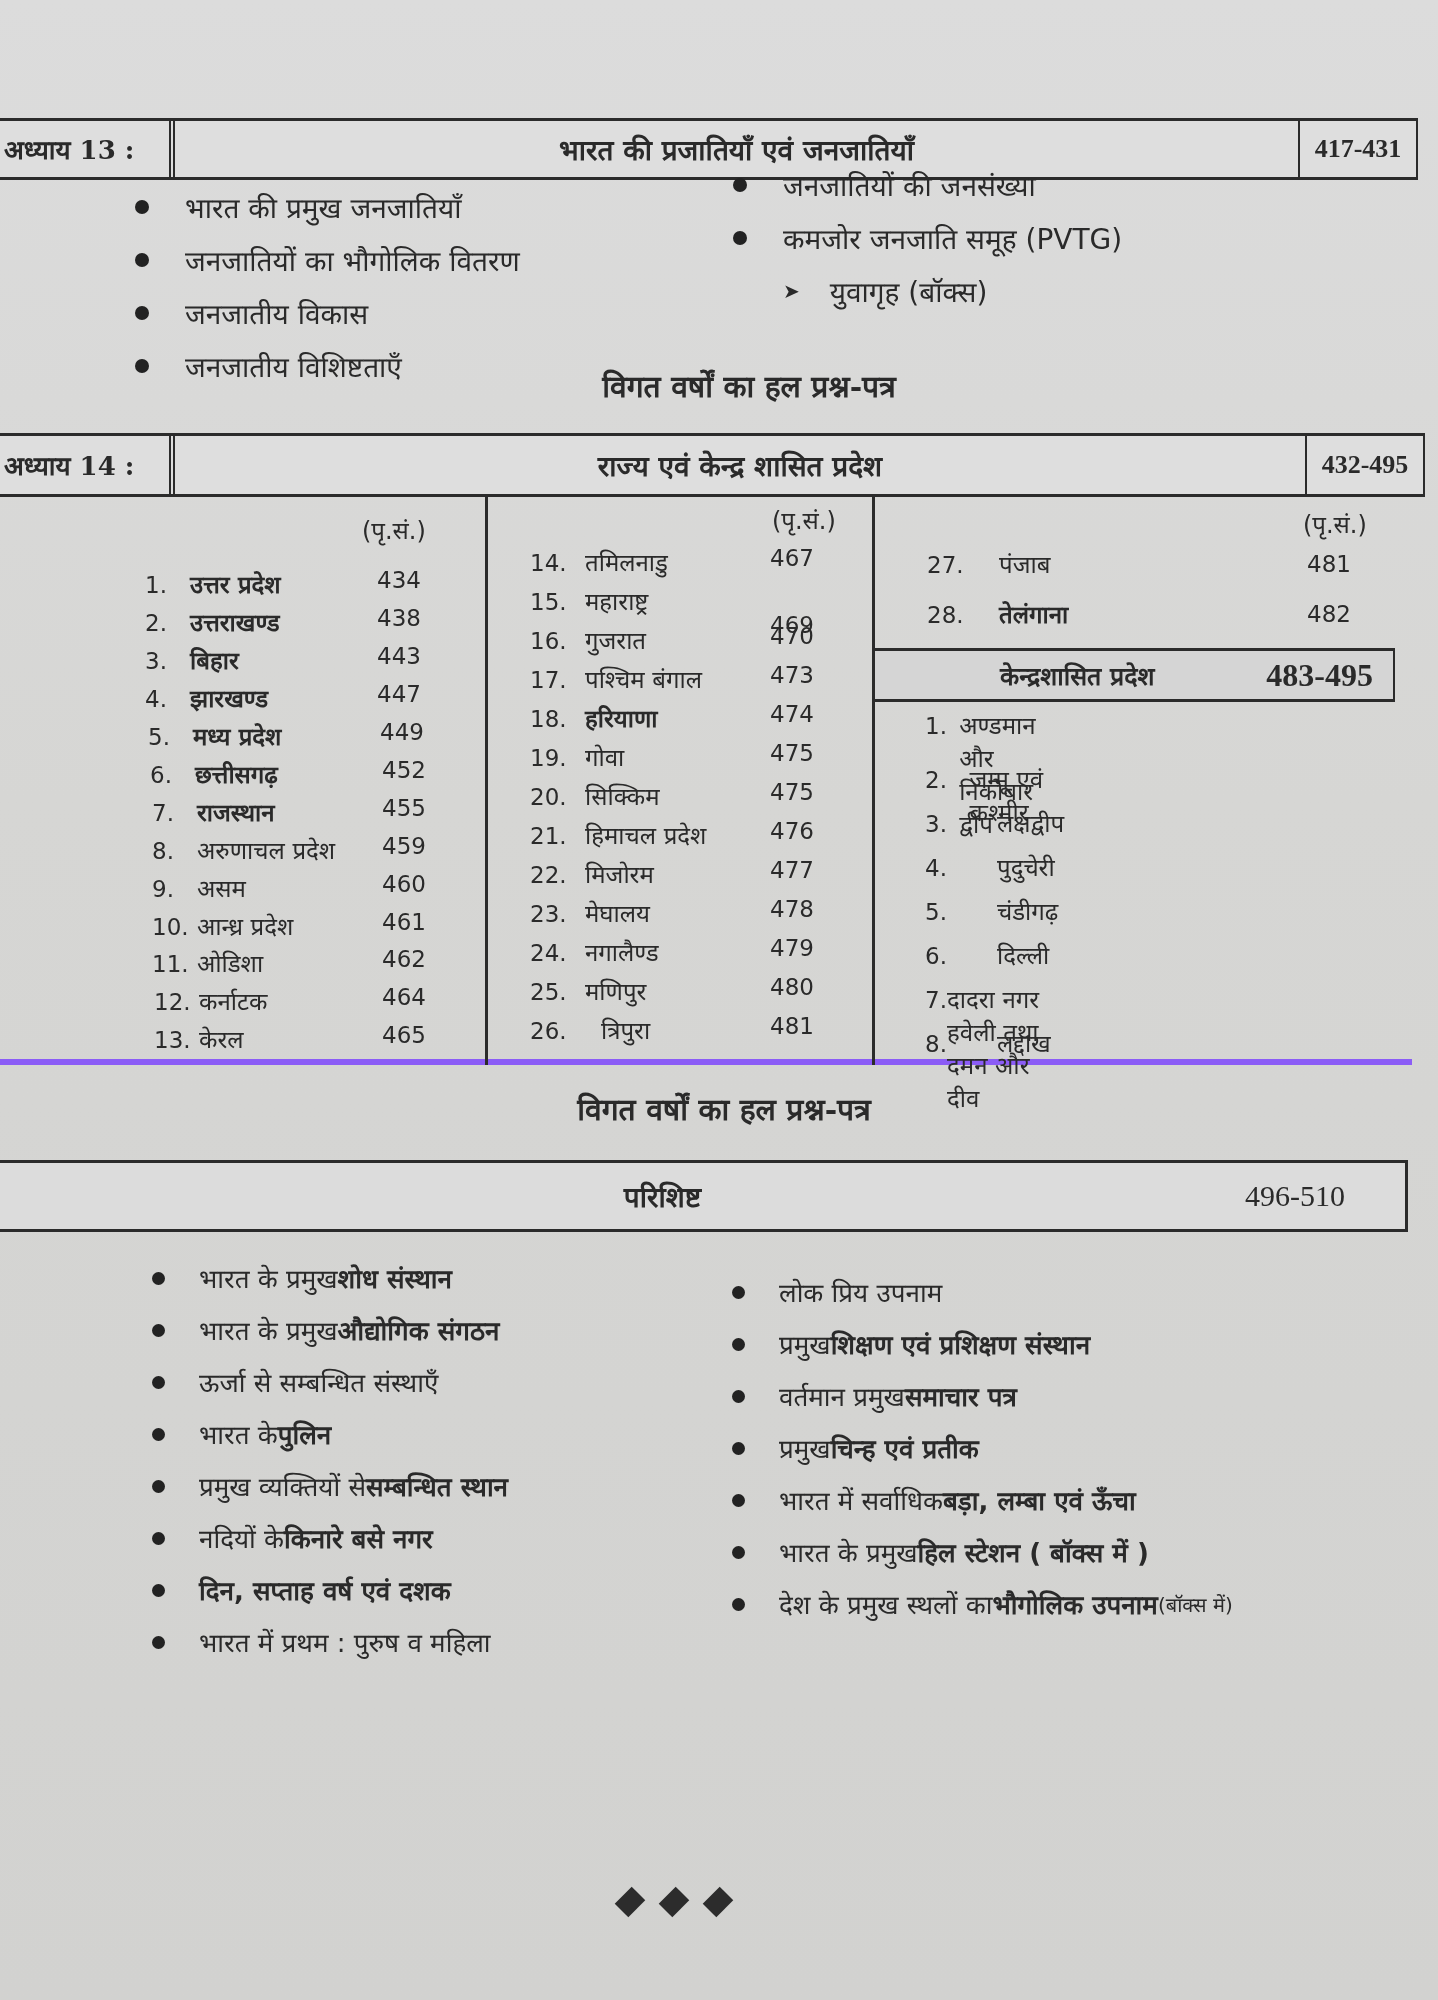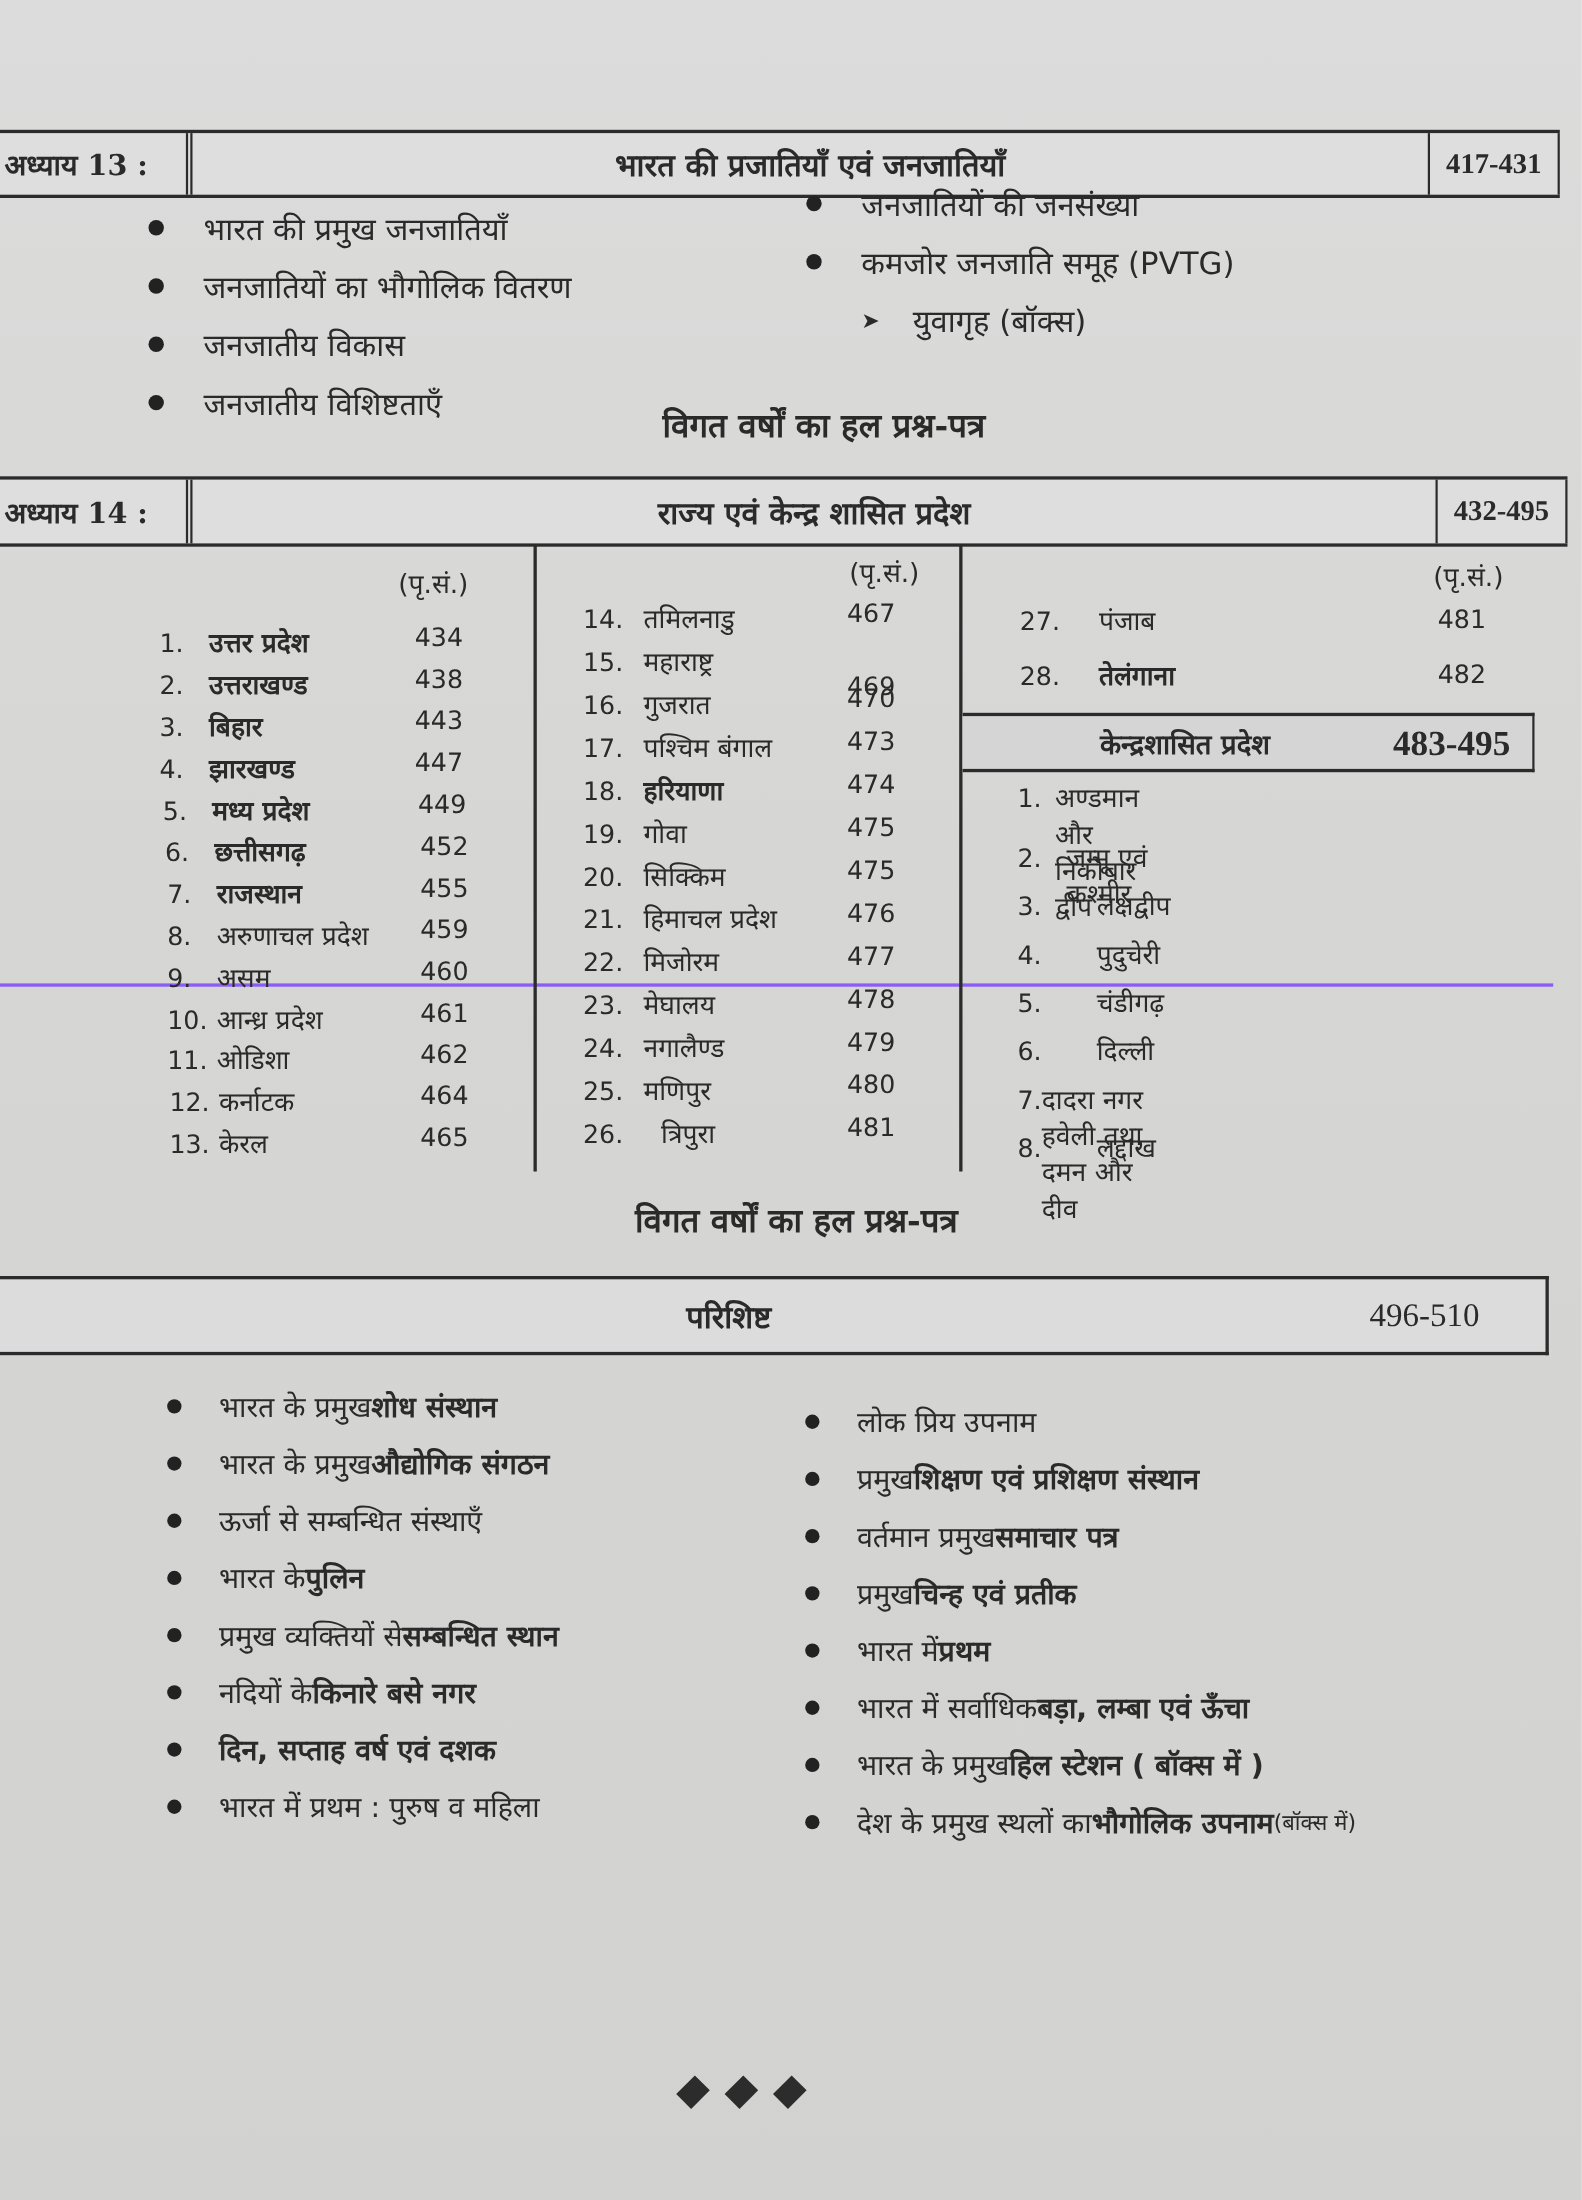--- a/index.html
+++ b/index.html
@@ -54,22 +54,22 @@
     .dot {
       width: 14px; height: 14px; border-radius: 50%;
       background: #222; margin-right: 36px; flex: none;
     }
     .arrow { font-size: 20px; margin: 0 30px 0 8px; }
     .section-heading {
       position: absolute; left: 0; width: 1438px; text-align: center;
       font-family: "DejaVu Serif", serif; font-weight: bold; font-size: 30px;
     }
     .states-table {
-      position: absolute; left: 0; top: 495px; width: 1412px; height: 402px;
-      border-bottom: 3px solid #8b5cf6;
+      position: absolute; left: 0; top: 495px; width: 1412px; height: 570px;
+      border-bottom: 6px solid #8b5cf6;
     }
     .col {
       position: absolute; top: 0; height: 570px;
     }
     .col.mid { border-left: 3px solid #2b2b2b; border-right: 3px solid #2b2b2b; }
     .ps-head {
       position: absolute; font-size: 24px; font-family: "DejaVu Sans", sans-serif;
     }
     .row {
       position: absolute; display: flex; align-items: baseline;
@@ -411,25 +411,20 @@
       <span>वर्तमान प्रमुख </span>
       <b class="em">समाचार पत्र</b>
     </li>
   <li>
       <span class="dot"></span>
       <span>प्रमुख </span>
       <b class="em">चिन्ह एवं प्रतीक</b>
     </li>
   <li>
       <span class="dot"></span>
-      <span>भारत में </span>
-      <b class="em">प्रथम</b>
-    </li>
-  <li>
-      <span class="dot"></span>
       <span>भारत में सर्वाधिक </span>
       <b class="em">बड़ा, लम्बा एवं ऊँचा</b>
     </li>
   <li>
       <span class="dot"></span>
       <span>भारत के प्रमुख </span>
       <b class="em">हिल स्टेशन ( बॉक्स में )</b>
     </li>
   <li>
       <span class="dot"></span>

